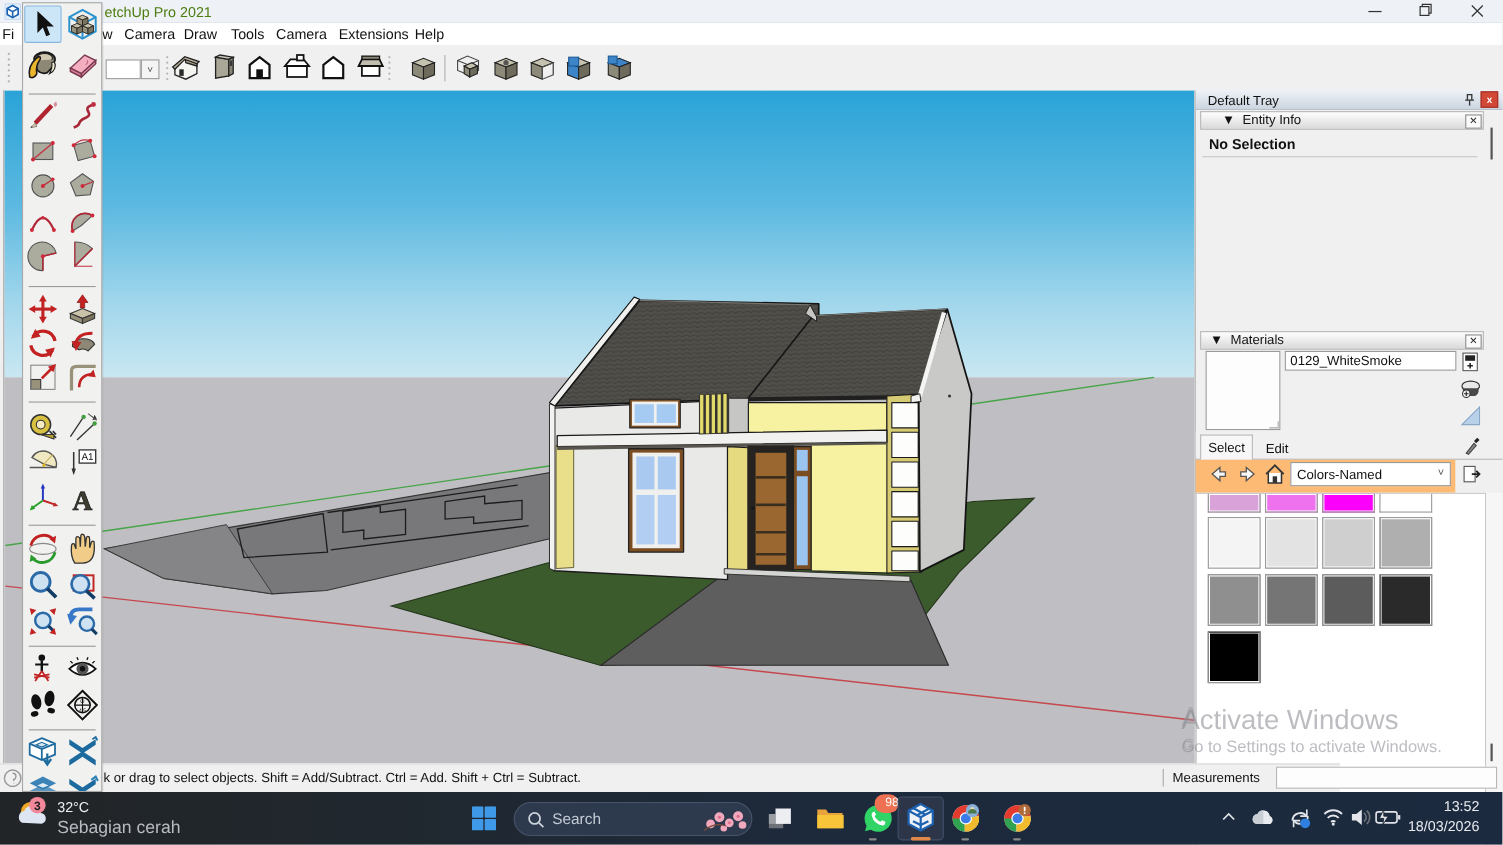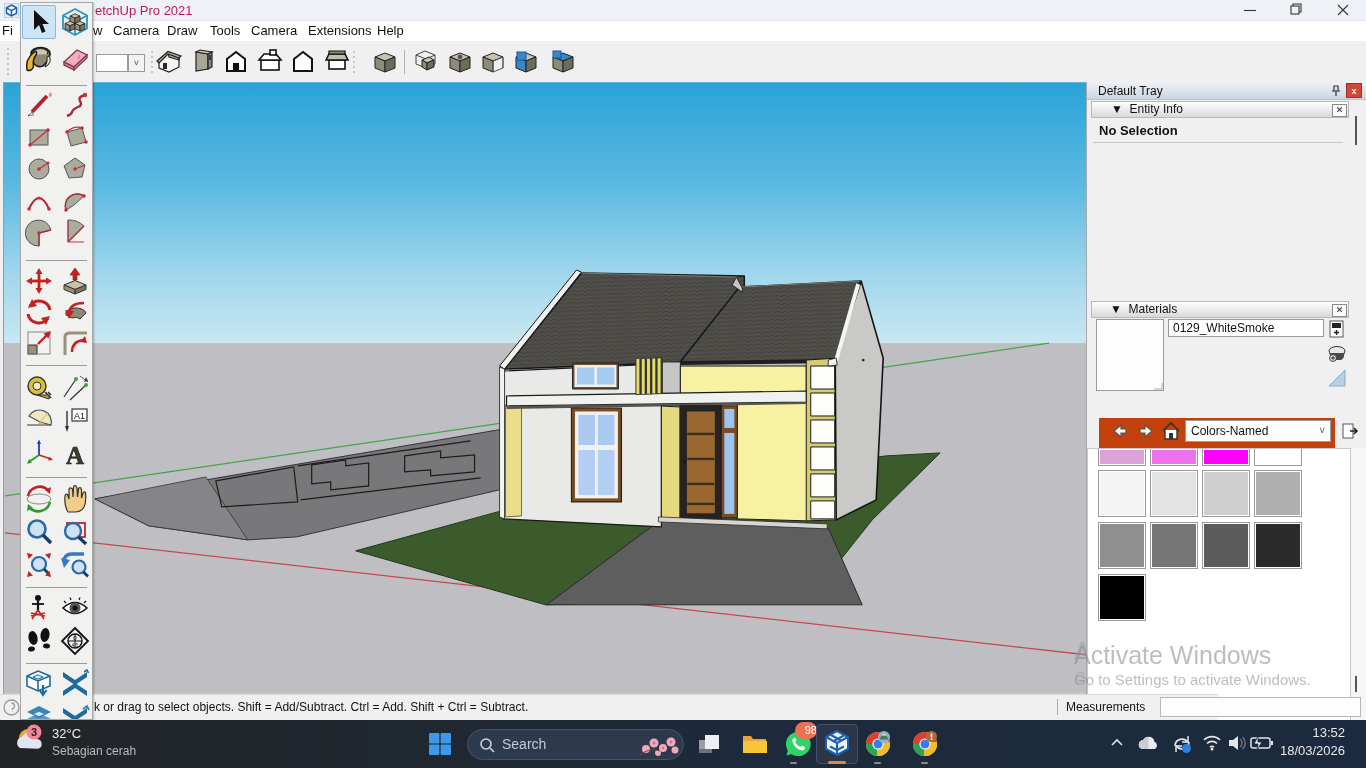--- a/index.html
+++ b/index.html
@@ -21,21 +21,21 @@
 <body>
 
 <div id="titlebar" class="abs">
   <svg class="abs" style="left:4px;top:3px" width="15" height="15" viewBox="0 0 15 15">
       <rect x="0.5" y="0.5" width="14" height="14" fill="#e4effb" stroke="#9cc0ec" stroke-width="0.6"></rect>
       <g stroke="#1d62b0" stroke-width="1.5" fill="none">
         <path d="M7.5,2 L12.5,4.8 L12.5,10.2 L7.5,13 L2.5,10.2 L2.5,4.8 Z" fill="#fff"></path>
         <path d="M2.5,4.8 L7.5,7.6 L12.5,4.8 M7.5,7.6 L7.5,13"></path>
       </g>
     </svg>
-  <span class="abs" style="left:95px;top:3px;font-size:13px;color:#be185d">etchUp Pro 2021</span>
+  <span class="abs" style="left:95px;top:3px;font-size:13px;color:#4d7c0f">etchUp Pro 2021</span>
   <svg class="abs" style="left:1240px;top:0" width="120" height="21" viewBox="0 0 120 21" fill="none" stroke="#333" stroke-width="1.1">
     <line x1="4" y1="10.5" x2="16" y2="10.5"></line>
     <rect x="51" y="6" width="8" height="8"></rect>
       <path d="M53,6 v-2 h8 v8 h-2"></path>
     <path d="M98,5 l10,10 M108,5 l-10,10"></path>
   </svg>
 </div>
 <div id="menubar" class="abs">
   <span class="abs" style="left:2px">Fi</span>
   <span class="abs" style="left:93px">w</span>
@@ -275,21 +275,21 @@
       </svg>
     <div class="abs" style="left:259px;top:1px;width:16px;height:15px;background:#d14836;border:1px solid #a03028;color:#fff;font-size:9px;text-align:center;line-height:14px;font-weight:bold">x</div>
   </div>
   <div class="hdr" style="top:19px">
     <span style="margin-left:19px">▼&nbsp; Entity Info</span>
     <div class="abs" style="left:240px;top:1.5px;width:15px;height:13px;background:#fbfbfb;border:1px solid #8a8a8a;text-align:center;line-height:11px;font-size:9px;color:#222">✕</div>
   </div>
   <div class="abs" style="left:12px;top:41px;font-size:13px;font-weight:bold;color:#111">No Selection</div>
   <div class="abs" style="left:6px;top:60px;width:250px;height:1px;background:#c8c8c8"></div>
   <div class="hdr" style="top:219px">
-    <span style="margin-left:18px">▼&nbsp; Materials</span>
+    <span style="margin-left:8px">▼&nbsp; Materials</span>
     <div class="abs" style="left:240px;top:1.5px;width:15px;height:13px;background:#fbfbfb;border:1px solid #8a8a8a;text-align:center;line-height:11px;font-size:9px;color:#222">✕</div>
   </div>
   <div class="abs" style="left:9px;top:237px;width:68px;height:72px;background:#fdfdfd;border:1px solid #9a9a9a">
     <svg class="abs" style="left:56px;top:62px" width="10" height="8">
         <path d="M1,7 L9,7 L9,1" fill="none" stroke="#aaa"></path>
       </svg>
   </div>
   <div class="abs" style="left:81px;top:237px;width:156px;height:18px;background:#fff;border:1px solid #9a9a9a;font-size:12px;color:#111;line-height:16px"><span style="margin-left:4px">0129_WhiteSmoke</span></div>
   <svg class="abs" style="left:242px;top:238px" width="16" height="18" viewBox="0 0 16 18">
       <rect x="1" y="1" width="13" height="16" fill="#fff" stroke="#555"></rect>
@@ -299,21 +299,29 @@
   <svg class="abs" style="left:240px;top:262px" width="20" height="20" viewBox="0 0 20 20">
       <ellipse cx="10" cy="8" rx="8" ry="5" fill="#3a3a3a"></ellipse>
       <ellipse cx="10" cy="7" rx="8" ry="4.5" fill="#e8e8e8" stroke="#333"></ellipse>
       <path d="M3,9 Q2,14 6,16 L14,16 Q18,14 17,9" fill="#4a4a4a"></path>
       <circle cx="6" cy="14" r="3.4" fill="#f2f2f2" stroke="#333"></circle>
       <path d="M6,12 v4 M4,14 h4" stroke="#222" stroke-width="1"></path>
     </svg>
   <svg class="abs" style="left:240px;top:286px" width="20" height="20" viewBox="0 0 20 20">
       <path d="M2,18 L18,2 L18,18 Z" fill="#b8d0e8" stroke="#8aa8c8"></path>
     </svg>
-  <div class="abs" style="left:12px;top:336px;width:236px;height:30px;background:#c2410c">
+  <div class="abs" style="left:0px;top:310px;width:280px;height:26px;background:#f0f0f0;border-bottom:1px solid #b8b8b8">
+    <div class="abs" style="left:4px;top:3px;width:48px;height:23px;background:#f7f7f7;border:1px solid #b8b8b8;border-bottom:none;font-size:12px;color:#111;text-align:center;line-height:22px">Select</div>
+    <div class="abs" style="left:54px;top:6px;width:40px;height:20px;font-size:12px;color:#111;text-align:center;line-height:20px">Edit</div>
+    <svg class="abs" style="left:244px;top:4px" width="16" height="18" viewBox="0 0 16 18">
+        <path d="M2,16 L9,7 L11,9 L4,17 Z" fill="#888" stroke="#444"></path>
+        <path d="M9,5 l3,-3 2,2 -3,3 z" fill="#222"></path>
+      </svg>
+  </div>
+  <div class="abs" style="left:0;top:336px;width:236px;height:30px;background:#fdba74">
     <svg class="abs" style="left:12px;top:5px" width="18" height="16" viewBox="0 0 18 16">
         <path d="M10,2 L3,8 L10,14 L10,10 L15,10 L15,6 L10,6 Z" fill="#f8f8f8" stroke="#555" stroke-width="1.2"></path>
       </svg>
     <svg class="abs" style="left:38px;top:5px" width="18" height="16" viewBox="0 0 18 16">
         <path d="M8,2 L15,8 L8,14 L8,10 L3,10 L3,6 L8,6 Z" fill="#f8f8f8" stroke="#555" stroke-width="1.2"></path>
       </svg>
     <svg class="abs" style="left:62px;top:3px" width="20" height="20" viewBox="0 0 20 20">
         <path d="M2,10 L10,2 L18,10" fill="none" stroke="#333" stroke-width="1.6"></path>
         <path d="M4,9 V18 H16 V9" fill="#fff" stroke="#333" stroke-width="1.4"></path>
         <rect x="8" y="12" width="4" height="6" fill="#333"></rect>
@@ -358,21 +366,21 @@
   <div style="font-size:15px;color:#90909a;opacity:0.6;margin-top:1px">Go to Settings to activate Windows.</div>
 </div>
 <div id="taskbar" class="abs">
   <svg class="abs" style="left:14px;top:4px" width="34" height="36" viewBox="0 0 34 36">
     <circle cx="14" cy="14" r="9" fill="#f0a828"></circle>
     <path d="M6,24 a6,6 0 0 1 2,-11 a8,8 0 0 1 15,2 a5,5 0 0 1 1,9.8 Z" fill="#dde6f2"></path>
     <circle cx="20" cy="8" r="7.5" fill="#f2889a"></circle>
     <text x="20" y="12" font-size="11" fill="#222" text-anchor="middle" font-weight="bold">3</text>
   </svg>
   <span class="abs" style="left:52px;top:6px;font-size:13px;color:#eee">32°C</span>
-  <span class="abs" style="left:52px;top:24px;font-size:12px;color:#b8bcc2">Sebagian cerah</span>
+  <span class="abs" style="left:52px;top:24px;font-size:16px;color:#b8bcc2">Sebagian cerah</span>
   <svg class="abs" style="left:429px;top:13px" width="22" height="22" viewBox="0 0 22 22">
       <g fill="#3e9ae8">
         <rect x="0" y="0" width="10.4" height="10.4" rx="1"></rect>
         <rect x="11.6" y="0" width="10.4" height="10.4" rx="1"></rect>
         <rect x="0" y="11.6" width="10.4" height="10.4" rx="1"></rect>
         <rect x="11.6" y="11.6" width="10.4" height="10.4" rx="1"></rect>
       </g>
     </svg>
   <div class="abs" style="left:467px;top:9px;width:217px;height:31px;background:#2d3a4e;border:1px solid #46536a;border-radius:16px">
     <svg class="abs" style="left:11px;top:7px" width="17" height="17" viewBox="0 0 17 17" fill="none" stroke="#cdd3da" stroke-width="1.6">

